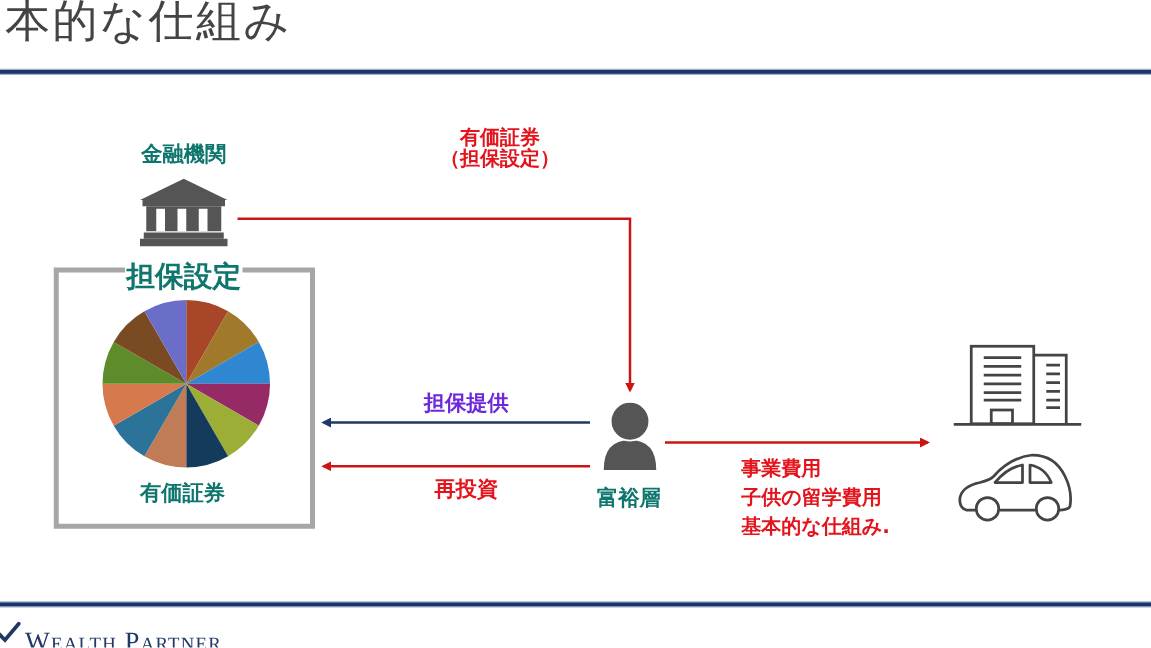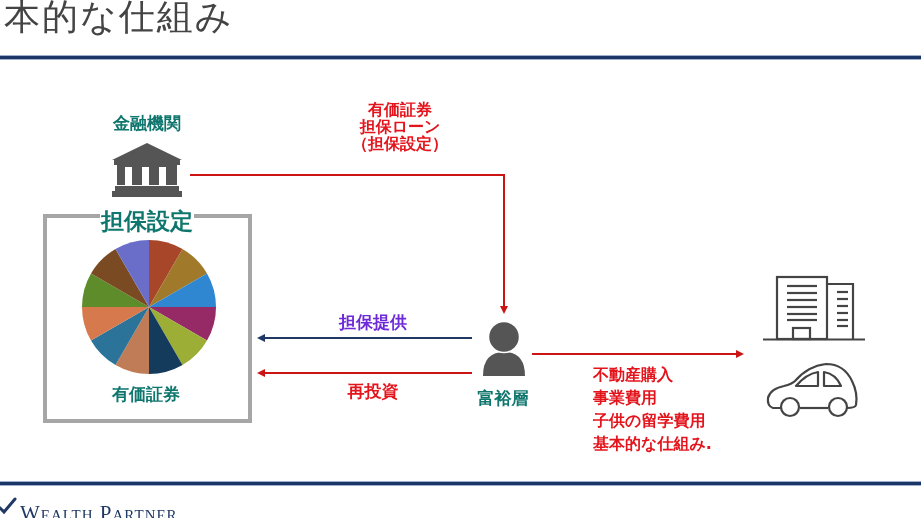--- a/index.html
+++ b/index.html
@@ -106,29 +106,27 @@
     <path d="M-2,506 L4,512 L15,499"></path>
   </g>
 </svg>
 
 <div class="abs lbl" style="left:87px; top:112px; width:120px; font-size:17px;">金融機関</div>
 <div class="abs lbl" style="left:100px; top:206px; width:94px; background:#fff; font-size:23px;">担保設定</div>
 <div class="abs lbl" style="left:86px; top:383px; width:120px; font-size:17px;">有価証券</div>
 
 <div class="abs lbl red stack" style="left:320px; top:101px; width:160px;">
   <div>有価証券</div>
-  <div>担保ローン</div>
   <div>（担保設定）</div>
 </div>
 
 <div class="abs lbl navy" style="left:313px; top:311px; width:120px; font-size:17px;">担保提供</div>
 <div class="abs lbl red" style="left:313px; top:380px; width:120px; font-size:17px;">再投資</div>
 <div class="abs lbl" style="left:453px; top:387px; width:100px; font-size:17px;">富裕層</div>
 
 <div class="abs lbl red uses" style="left:593px; top:363px;">
-  <div>不動産購入</div>
   <div>事業費用</div>
   <div>子供の留学費用</div>
   <div>基本的な仕組み.</div>
 </div>
 
 <div class="abs hline" style="top:482px;"></div>
 <div class="abs brand">Wealth Partner</div>
 
 </body></html>

